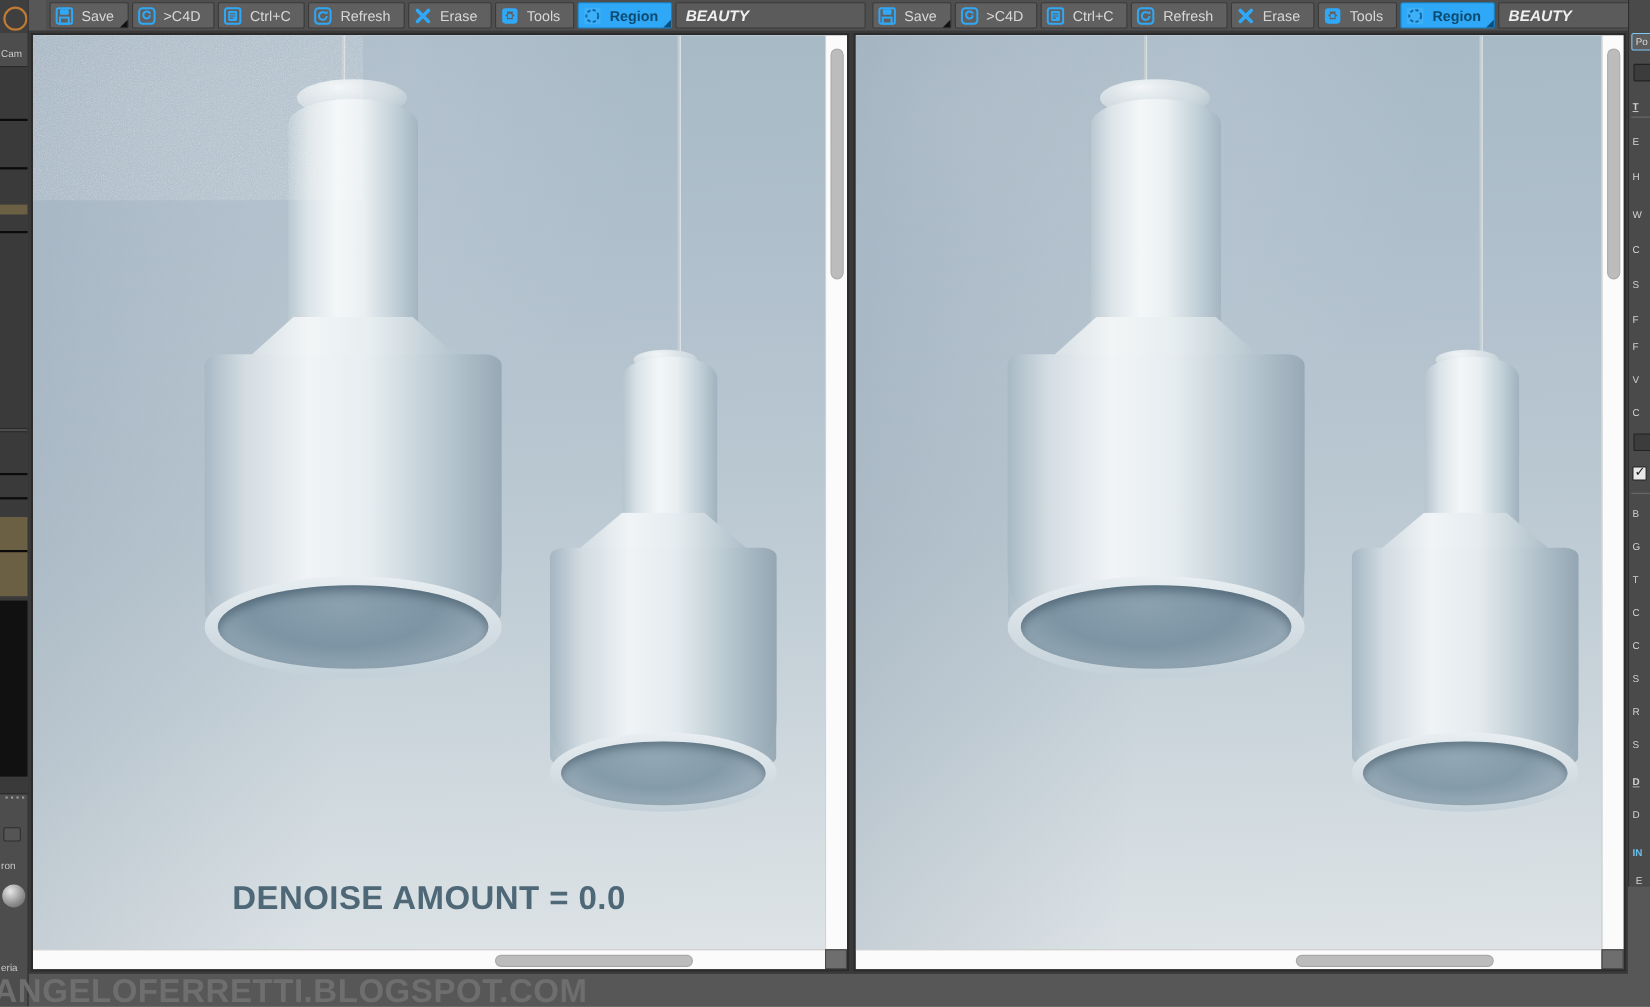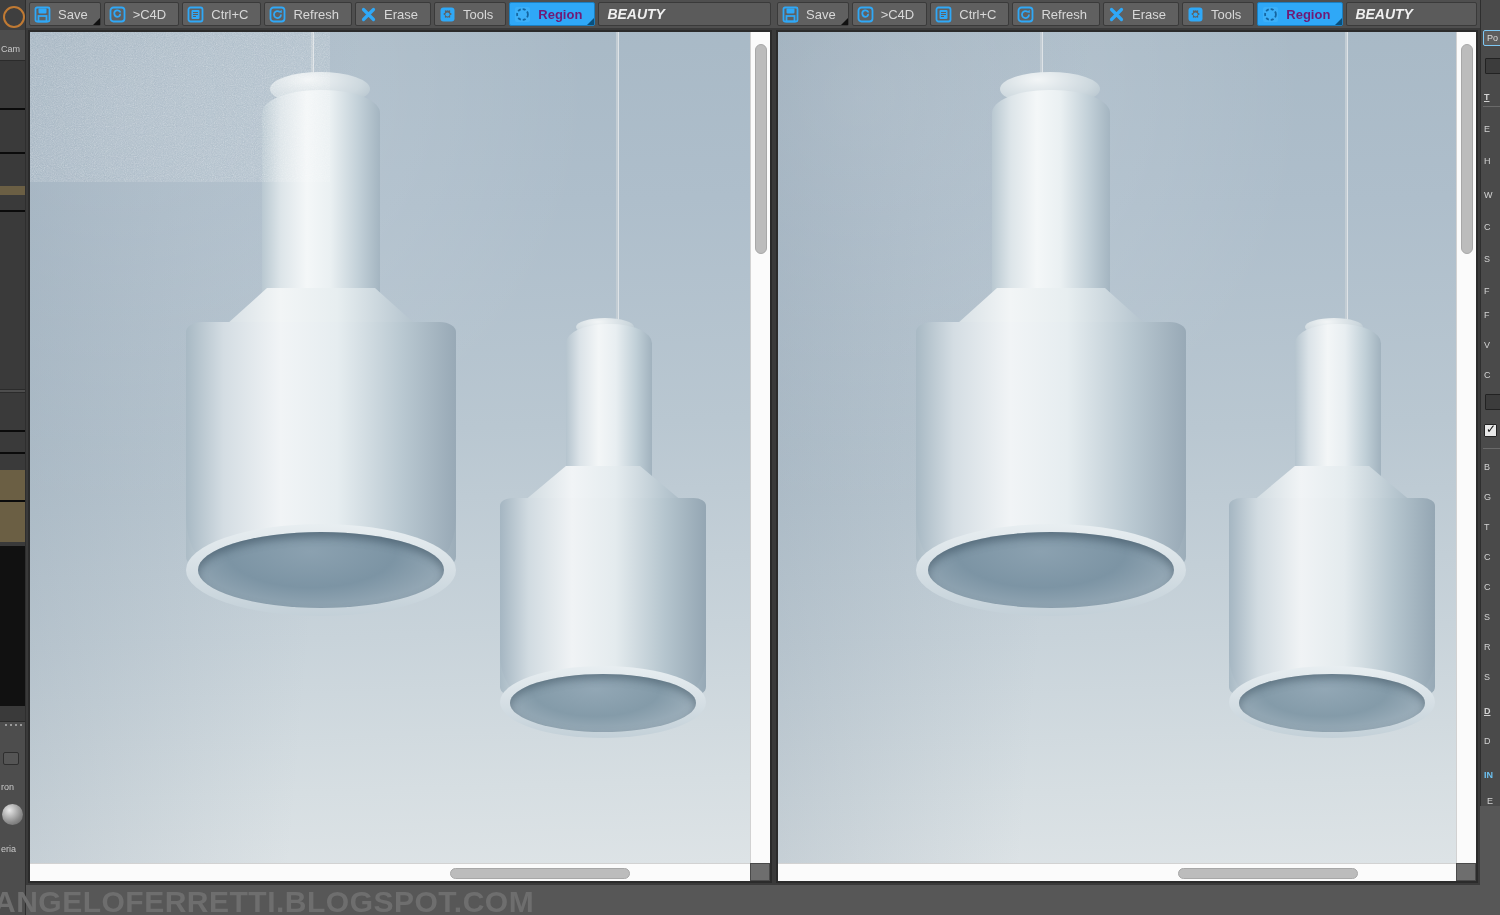--- a/index.html
+++ b/index.html
@@ -47,32 +47,32 @@
   .prop-chk::after { content:"✓"; position:absolute; left:1px; top:-3px;
                      font-size:12px; color:#1a1a1a; }
   .prop-sep { position:absolute; left:2px; width:17px; height:1px; background:#6a6a6a; }
 
   
   .pane { position:absolute; top:0; height:915px; }
   .pane-left  { left:26px;  width:748px; }
   .pane-right { left:774px; width:706px; }
 
   
-  .toolbar { position:absolute; left:0; top:0; height:28px; width:100%;
+  .toolbar { position:absolute; left:16px; top:0; height:28px; width:100%;
              background:#4f4f4f; display:flex; align-items:center; gap:3px;
              padding:2px 3px; }
   .tbtn { position:relative; height:24px; display:flex; align-items:center;
           background:#606060; border:1px solid #3a3a3a; border-radius:2px;
           padding:0 3px; flex:0 0 auto; }
   .tbtn .ico { width:19px; height:19px; flex:0 0 19px; position:relative;
                display:flex; align-items:center; justify-content:center; }
   .tbtn .lbl { font-size:13px; color:#d8d8d8; padding:0 9px 0 6px;
                white-space:nowrap; }
   .tbtn.active { background:#2fa8f7; border-color:#1b7fc0; }
-  .tbtn.active .lbl { color:#701a75; font-weight:bold; }
+  .tbtn.active .lbl { color:#0c4a6e; font-weight:bold; }
   .tbtn .corner { position:absolute; right:0; bottom:0; width:0; height:0;
                   border-left:7px solid transparent; border-bottom:7px solid #111; }
   .tbtn.active .corner { border-bottom-color:#0a4f7c; }
   .beauty { font-size:14px; font-style:italic; font-weight:bold; color:#efefef;
             padding:0 8px; white-space:nowrap; }
   .beauty-wrap { height:24px; display:flex; align-items:center; background:#5b5b5b;
                  border:1px solid #3a3a3a; border-radius:2px; flex:1 1 auto;
                  min-width:0; overflow:hidden; }
 
   
@@ -150,21 +150,21 @@
     <div class="c4d-dark" style="top:546px; height:160px"></div>
     <div class="c4d-dots" style="top:722px">
       <i style="left:3px"></i>
         <i style="left:8px"></i>
         <i style="left:13px"></i>
         <i style="left:18px"></i>
     </div>
     <div class="c4d-spin" style="top:752px"></div>
     <div class="c4d-lbl" style="top:782px">ron</div>
     <div class="c4d-ball" style="top:804px"></div>
-    <div class="c4d-lbl" style="top:844px">eria</div>
+    <div class="c4d-lbl" style="top:875px">eria</div>
   </div>
 
   <div class="pane pane-left">
 
     <div class="toolbar">
       <div class="tbtn">
         <span class="ico">
             <svg width="19" height="19" viewBox="0 0 19 19">
               <rect class="gi" x="2.5" y="2.5" width="14" height="14" rx="1.5"></rect>
               <rect class="gf" x="5.5" y="3.5" width="8" height="5" rx="1"></rect>
@@ -285,20 +285,21 @@
           </div>
 
           <svg class="grain">
             <filter id="nz1">
                 <feTurbulence type="fractalNoise" baseFrequency="0.9" numOctaves="3" stitchTiles="stitch"></feTurbulence>
               <feColorMatrix type="saturate" values="0"></feColorMatrix>
               </filter>
             <rect width="100%" height="100%" filter="url(#nz1)"></rect>
           </svg>
 
+          <div class="ov" style="top:768px;">DENOISE AMOUNT = 0.0</div>
         </div>
       </div>
 
       <div class="vsb">
         <div class="thumb" style="top:12px; height:210px;"></div>
       </div>
       <div class="hsb">
         <div class="thumb" style="left:420px; width:180px;"></div>
       </div>
       <div class="corner-box"></div>

